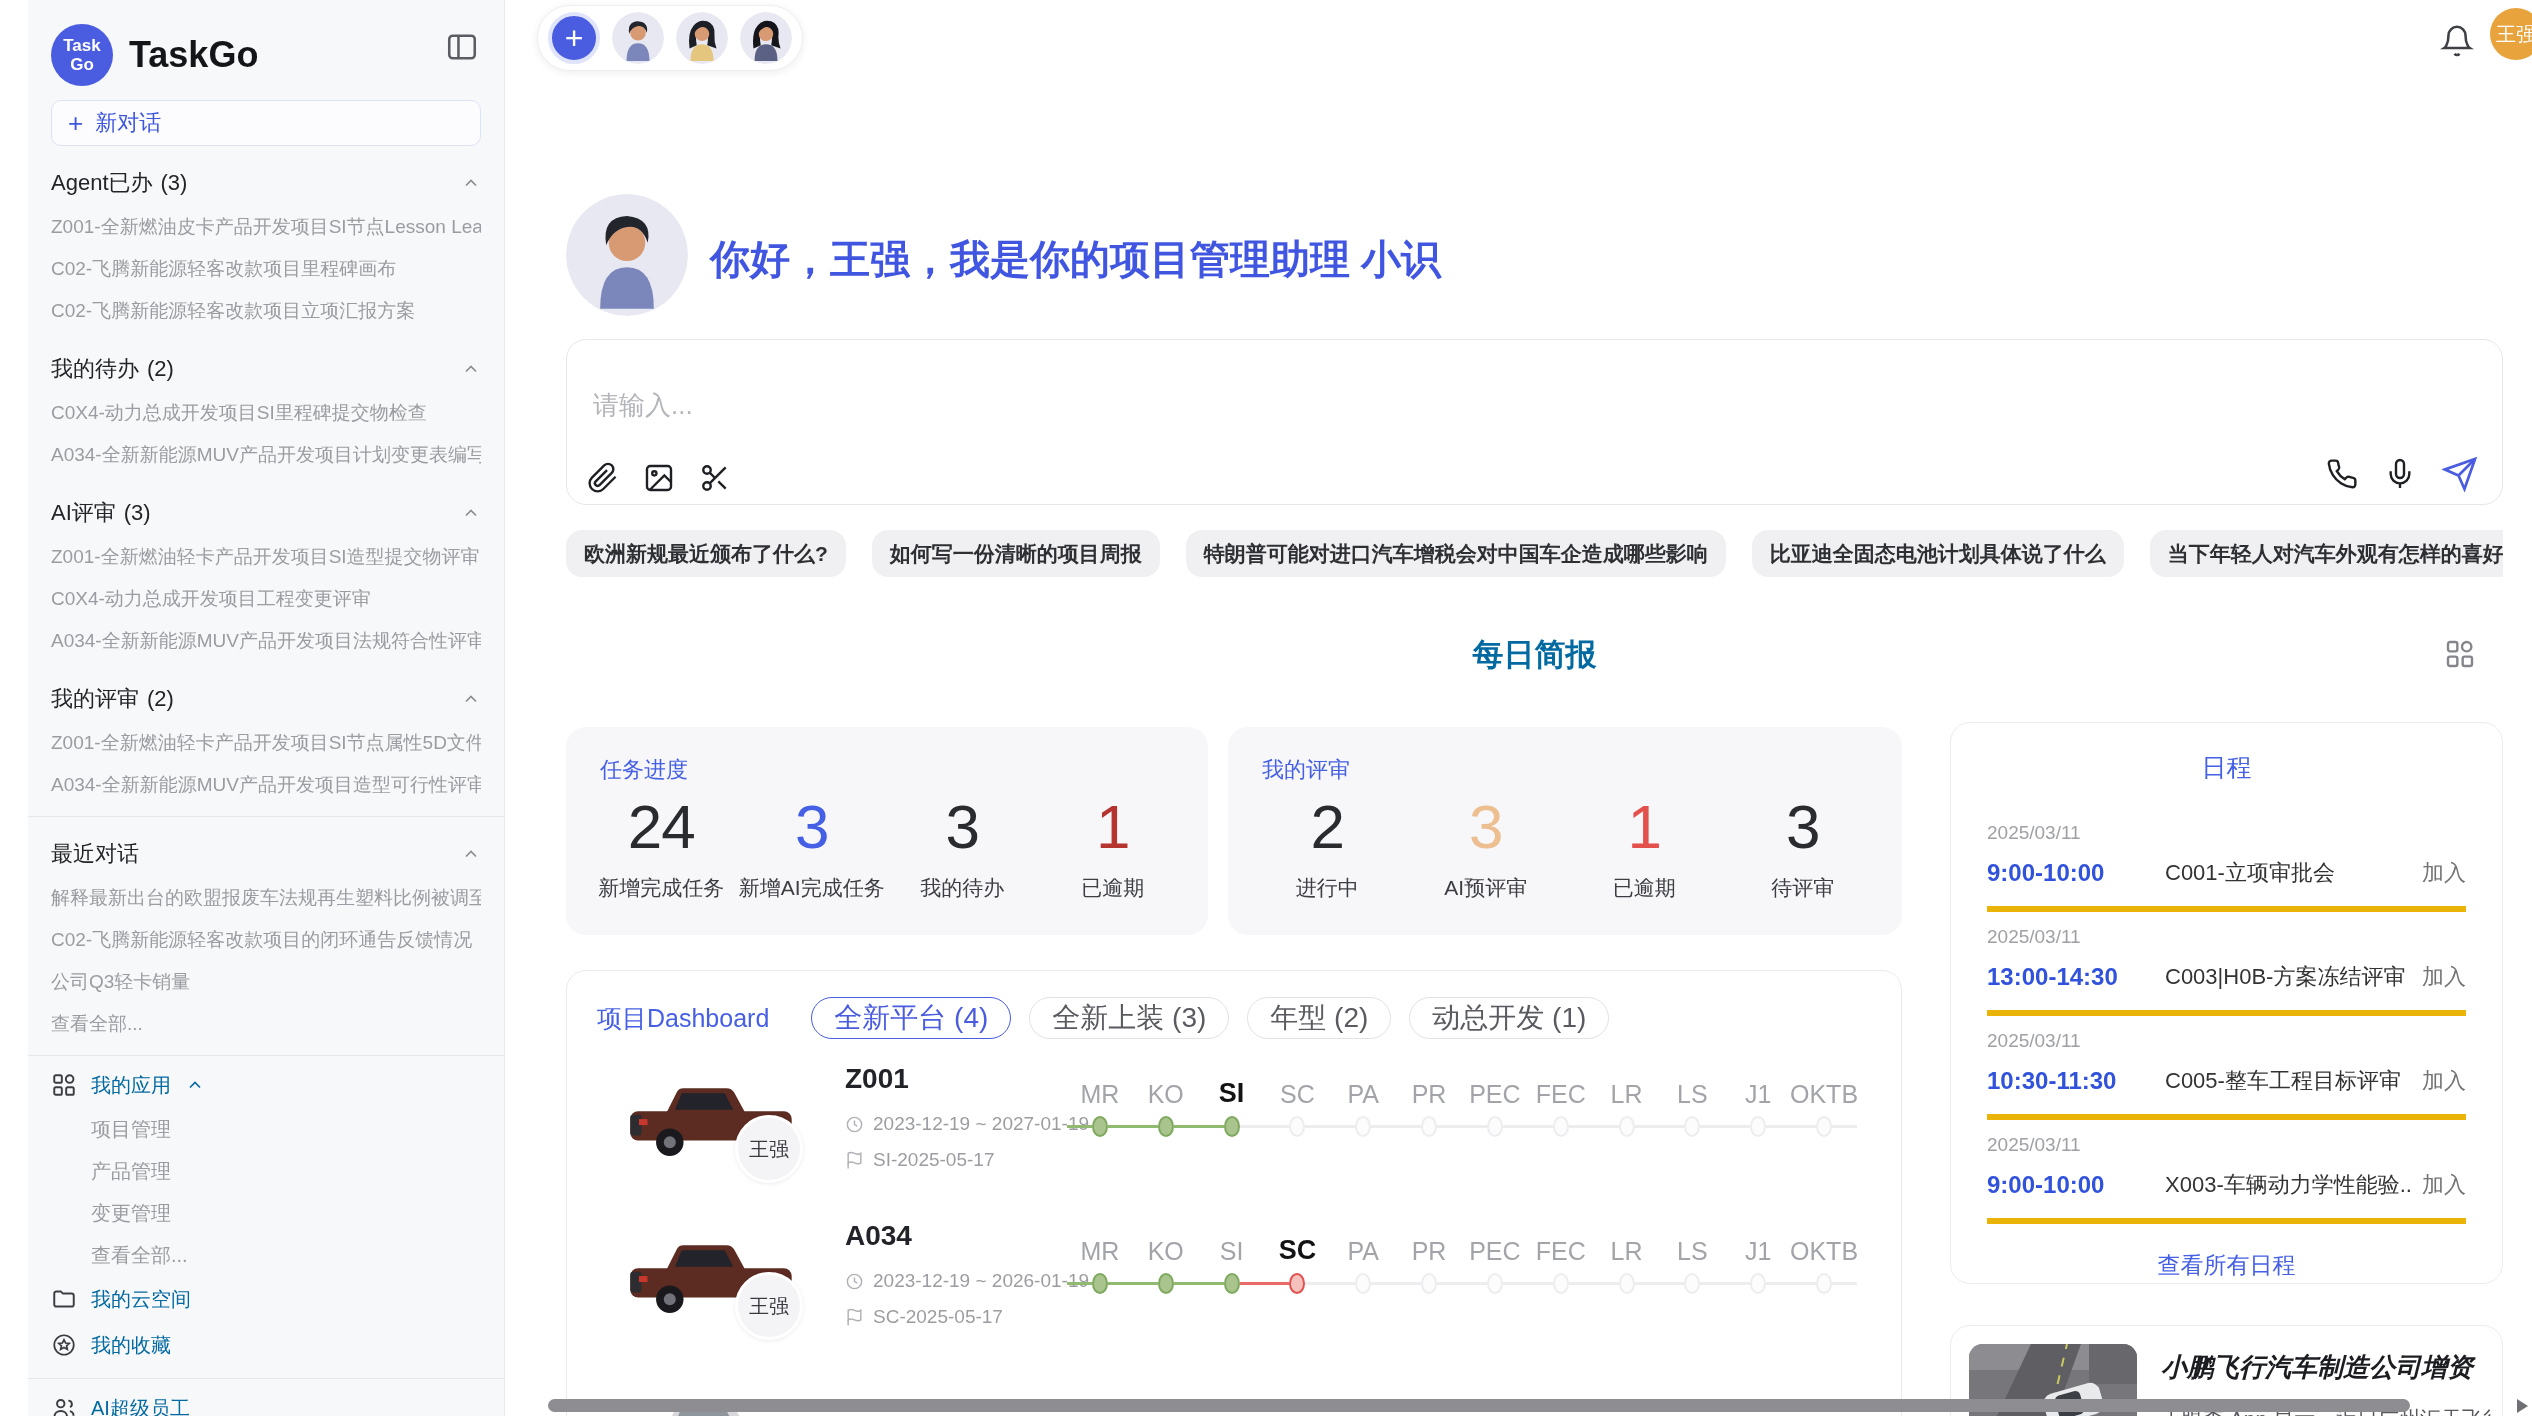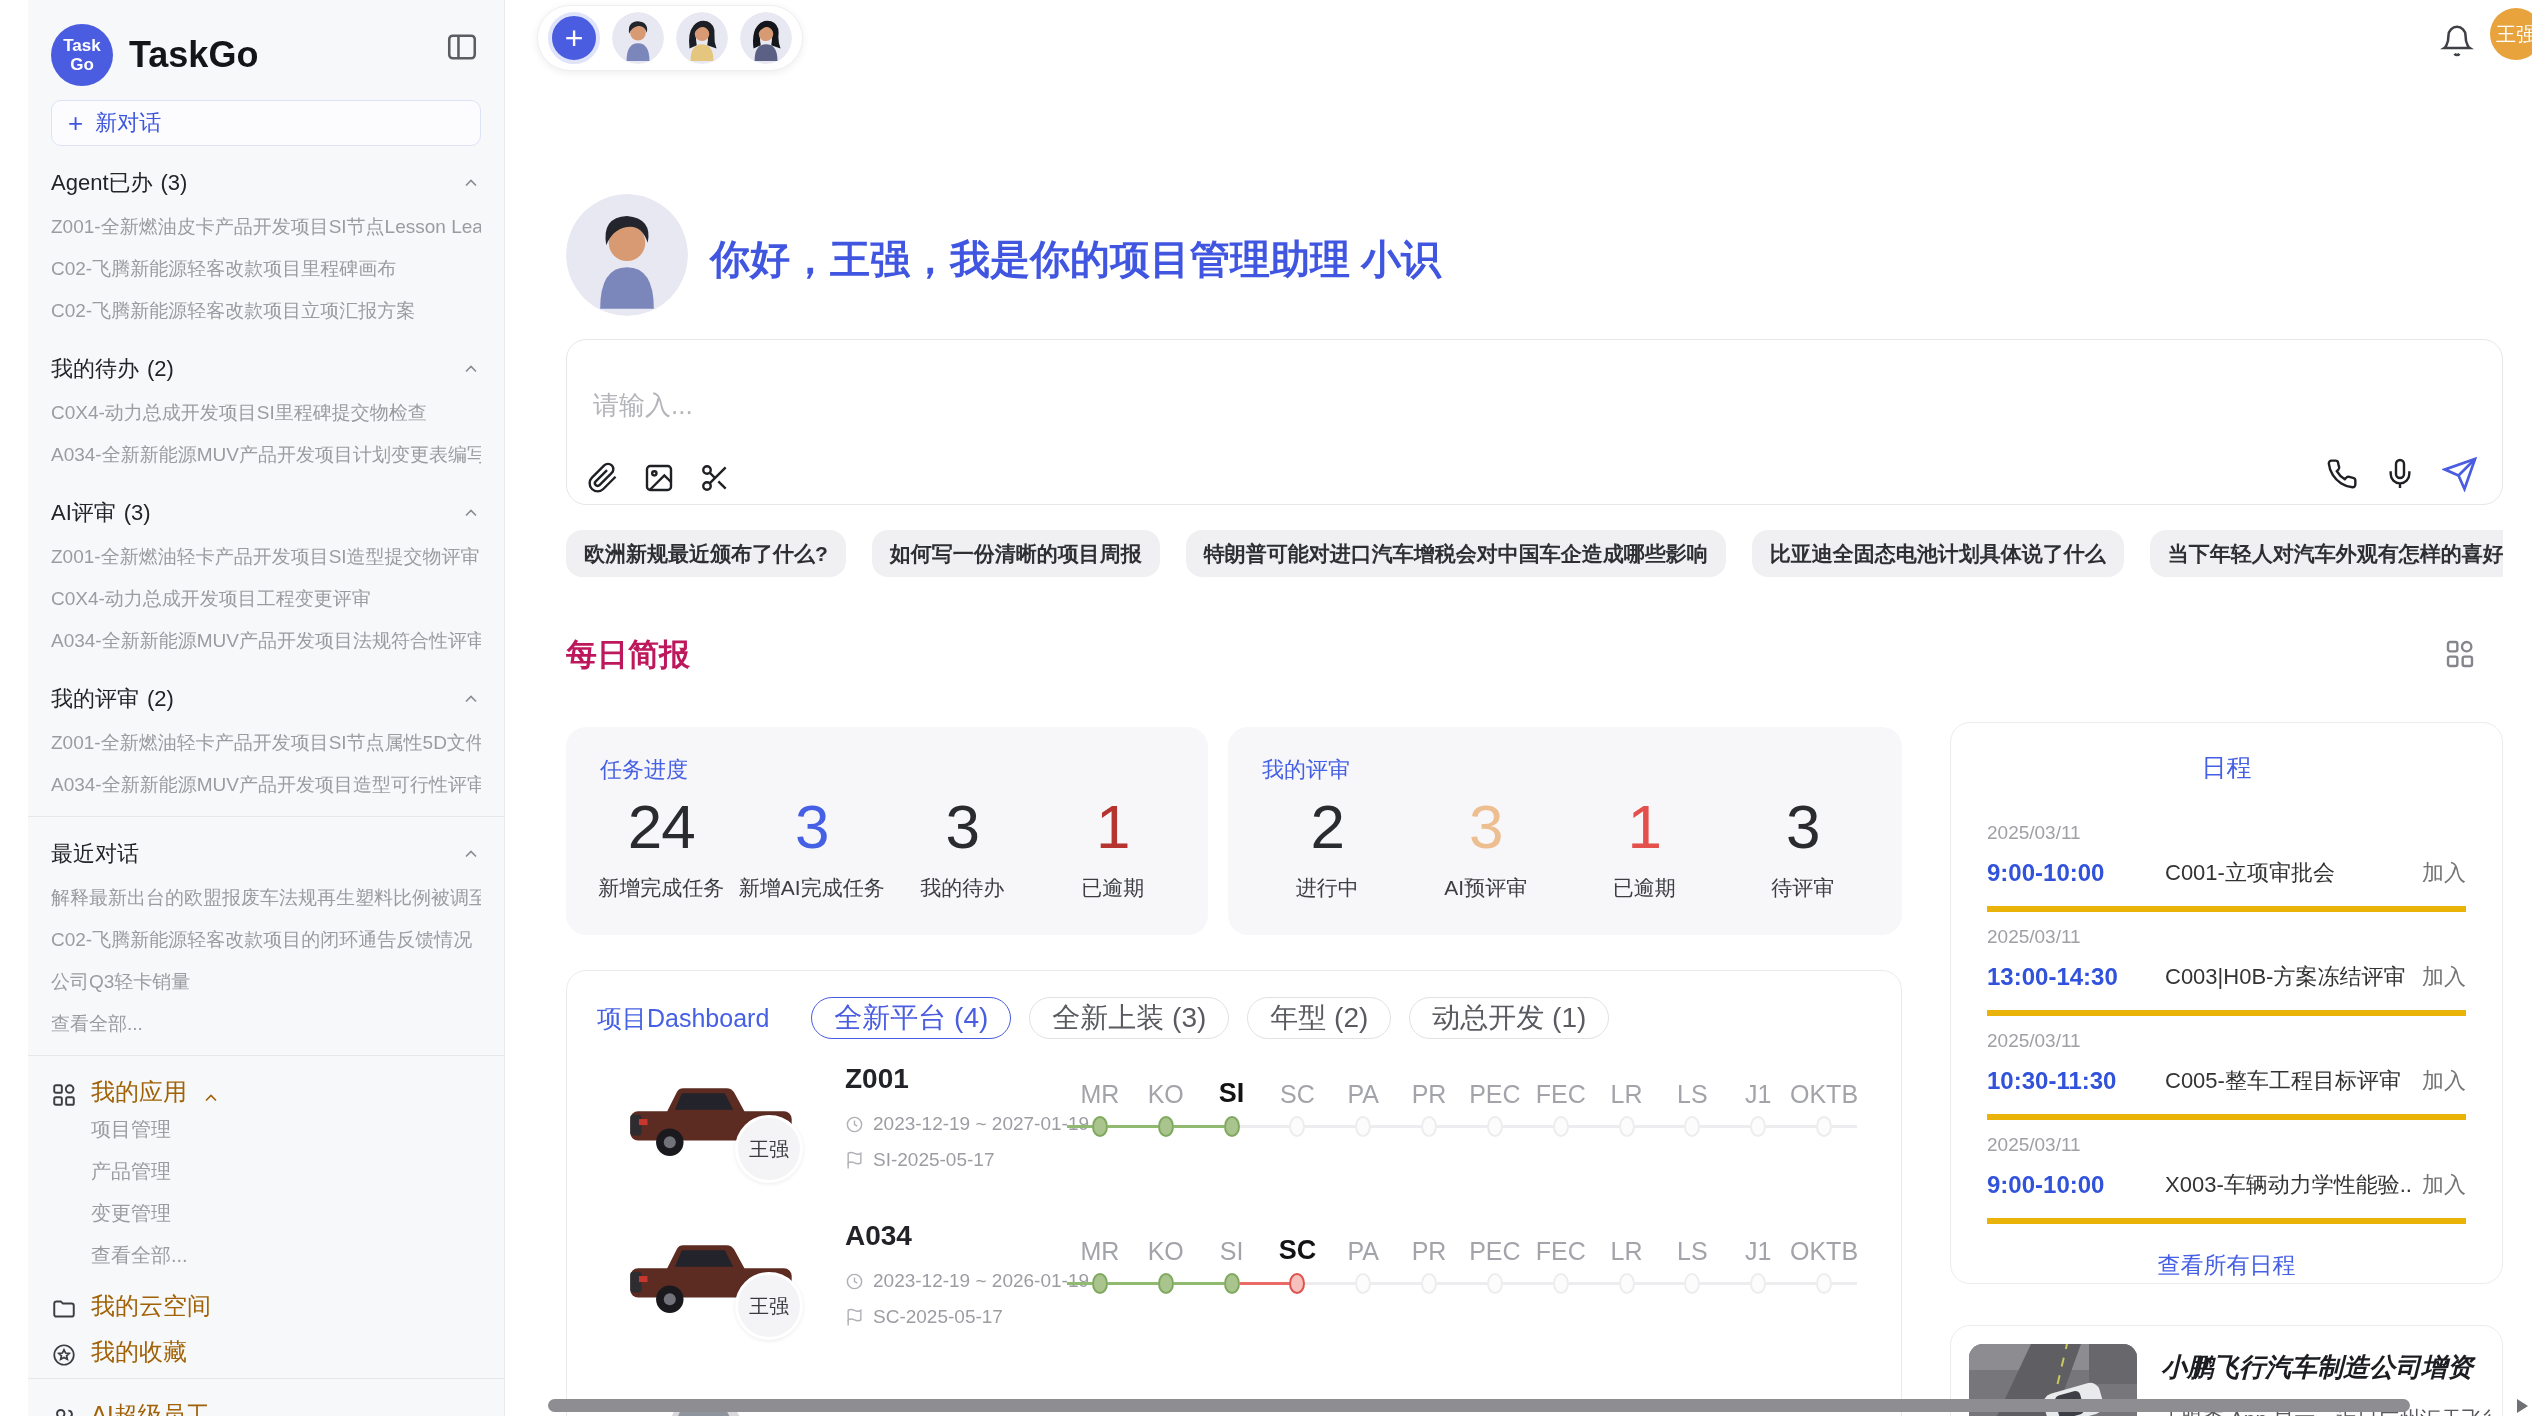--- a/index.html
+++ b/index.html
@@ -12,21 +12,21 @@
   .logo-row{display:flex;align-items:center;gap:16px;padding-top:22px;height:66px;position:relative;}
   .logo-circle{width:62px;height:62px;border-radius:50%;background:#4a5ce0;color:#fff;display:flex;flex-direction:column;align-items:center;justify-content:center;font-size:17px;line-height:19px;font-weight:600;flex:none;}
   .app-title{font-size:36px;font-weight:700;color:#141519;}
   .collapse-btn{position:absolute;right:2px;top:30px;width:34px;height:34px;color:#5c5d62;cursor:pointer;}
   .new-chat{margin-top:12px;height:46px;border:1px solid #dde2f6;background:#fcfcfe;border-radius:10px;display:flex;align-items:center;gap:12px;padding:0 16px;color:#3d56dd;font-size:22px;box-sizing:border-box;}
   .new-chat .plus-glyph{font-size:26px;line-height:26px;}
   .sec-head{height:46px;display:flex;align-items:center;gap:8px;font-size:22px;color:#232428;font-weight:500;margin-top:14px;}
   .sec-head .chev{margin-left:auto;color:#8a8b90;}
   .s-item{height:42px;line-height:42px;font-size:19px;color:#9b9ca1;white-space:nowrap;overflow:hidden;}
   .side-divider{border:none;border-top:1px solid #e7e7e9;margin:10px -23px 6px;}
-  .icon-row{height:46px;display:flex;align-items:flex-end;gap:14px;font-size:24px;color:#a16207;}
+  .icon-row{height:46px;display:flex;align-items:center;gap:14px;font-size:20px;color:#0369a1;}
   .icon-row .ic{width:26px;height:26px;color:#3c3d42;flex:none;}
   .sub-item{height:42px;line-height:42px;padding-left:40px;font-size:20px;color:#9b9ca1;white-space:nowrap;overflow:hidden;}
 
   
   .topbar-pill{position:absolute;left:509px;top:5px;height:64px;border-radius:34px;background:#fff;border:1px solid #efeff1;box-shadow:0 2px 8px rgba(0,0,0,.07);display:flex;align-items:center;gap:12px;padding:0 10px;}
   .plus-btn{width:52px;height:52px;border-radius:50%;background:#4a5ce0;border:4px solid #dfe4fa;box-sizing:border-box;color:#fff;display:flex;align-items:center;justify-content:center;font-size:32px;line-height:32px;cursor:pointer;}
   .tb-avatar{width:52px;height:52px;border-radius:50%;overflow:hidden;flex:none;cursor:pointer;}
   .bell-btn{position:absolute;left:2412px;top:24px;width:34px;height:34px;color:#3f4045;cursor:pointer;}
   .user-avatar{position:absolute;left:2462px;top:8px;width:52px;height:52px;border-radius:50%;background:#e8a33d;color:#fff;font-size:20px;display:flex;align-items:center;justify-content:center;cursor:pointer;}
 
@@ -41,21 +41,21 @@
   .left-icons{position:absolute;left:20px;bottom:10px;display:flex;gap:24px;}
   .right-icons{position:absolute;right:24px;bottom:12px;display:flex;gap:26px;align-items:center;}
   .icn-btn{width:32px;height:32px;color:#1f2024;cursor:pointer;}
   .icn-btn.send{color:#4a5ce0;width:36px;height:36px;}
 
   
   .chips-row{position:absolute;left:538px;top:530px;width:1937px;height:48px;display:flex;gap:26px;overflow:hidden;}
   .chip{height:47px;line-height:47px;padding:0 18px;background:#f0f0f2;border-radius:16px;font-size:21px;color:#2e2f33;white-space:nowrap;cursor:pointer;flex:none;font-weight:bold;}
 
   
-  .briefing-title{position:absolute;left:538px;top:634px;width:1937px;font-size:31px;font-weight:700;color:#be185d;}
+  .briefing-title{position:absolute;left:538px;top:634px;width:1937px;text-align:center;font-size:31px;font-weight:700;color:#0369a1;}
   .briefing-grid{position:absolute;left:2416px;top:638px;width:32px;height:32px;color:#85868b;cursor:pointer;}
   .stat-card{position:absolute;top:727px;height:208px;background:#f7f7f9;border-radius:20px;box-sizing:border-box;padding:28px 20px 0;}
   .stat-card.c1{left:538px;width:642px;}
   .stat-card.c2{left:1200px;width:674px;}
   .stat-card .sc-title{font-size:22px;color:#4560e4;padding-left:14px;}
   .stats{display:flex;margin-top:6px;}
   .stat{flex:1;text-align:center;}
   .stat .v{font-size:62px;font-weight:500;color:#2a2b2f;letter-spacing:-1px;}
   .stat .l{font-size:21px;color:#3d3e43;margin-top:12px;}
 

